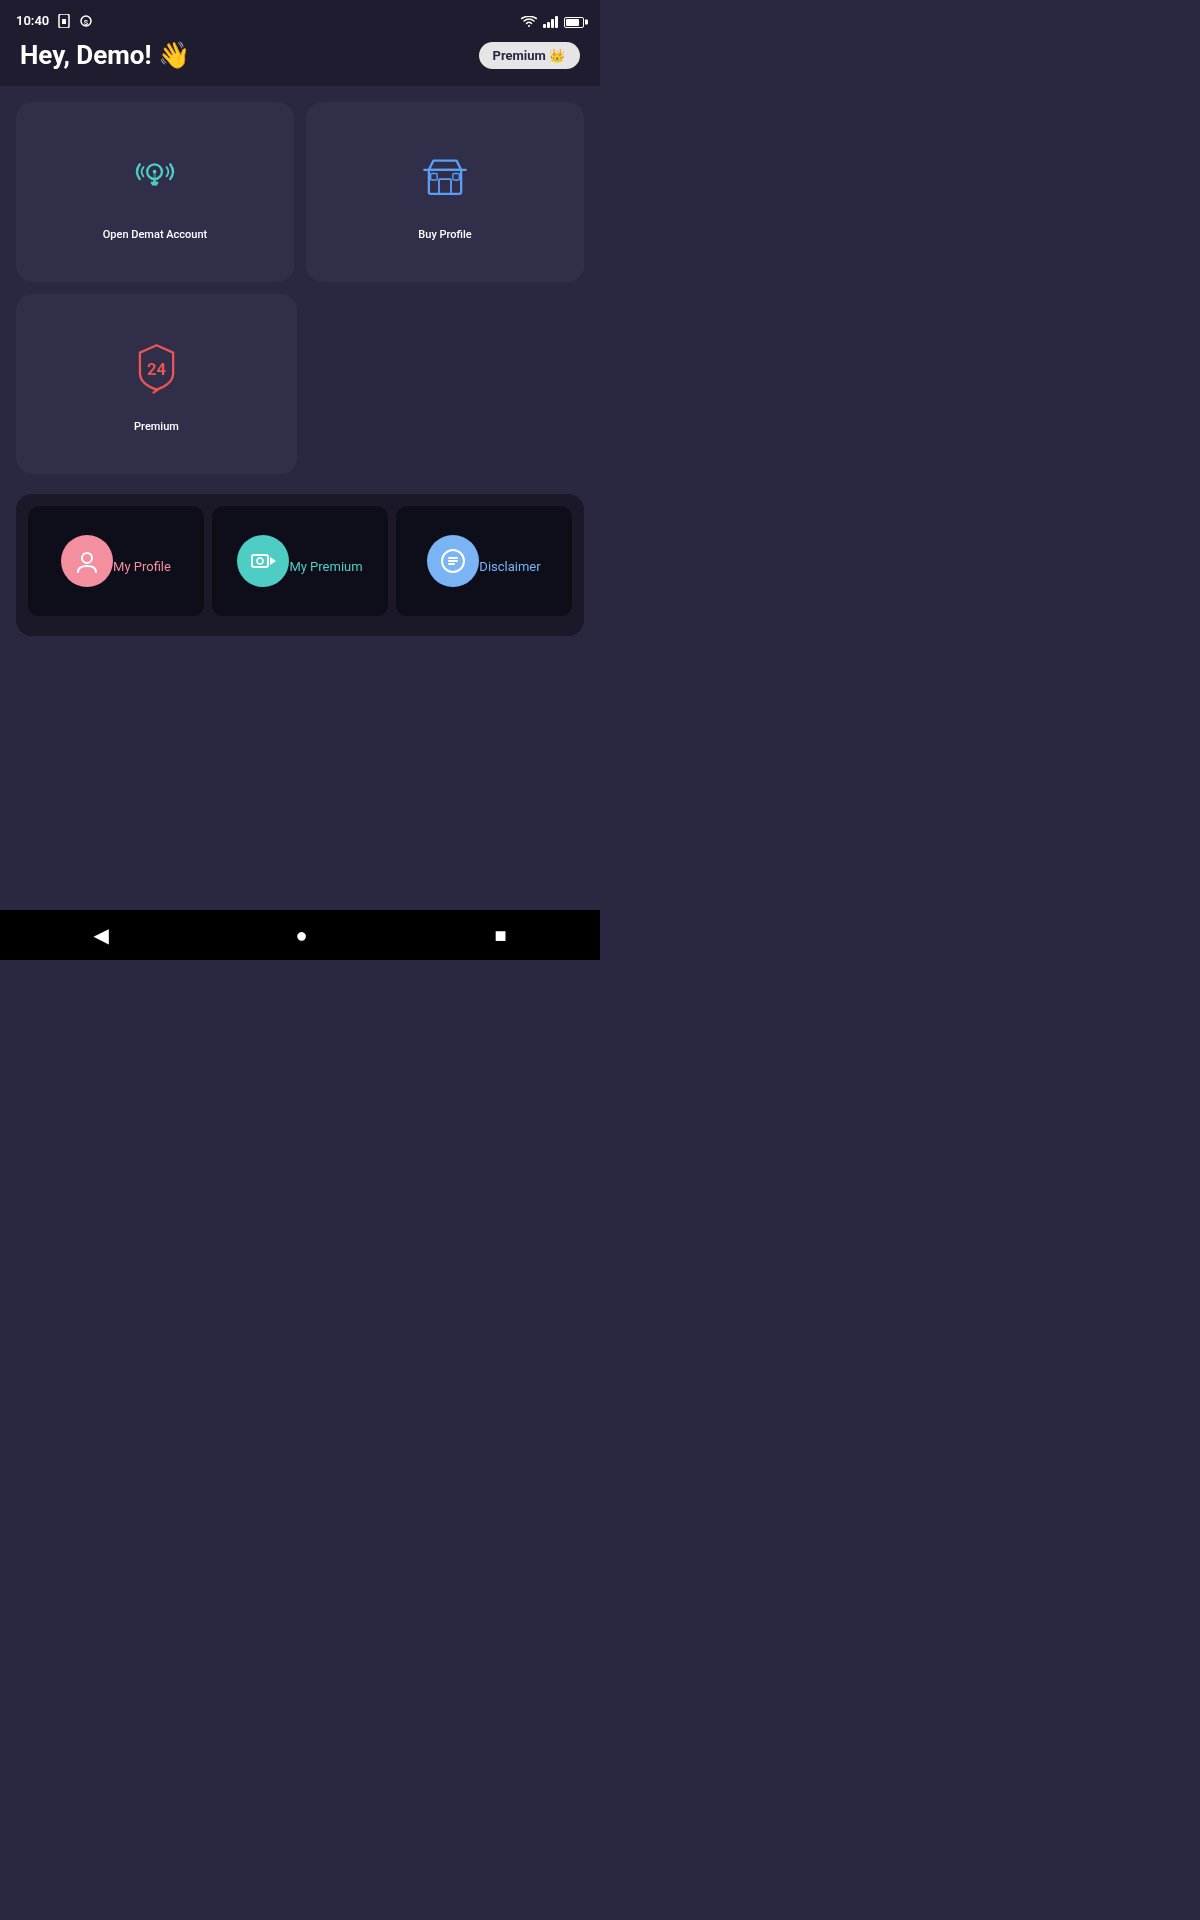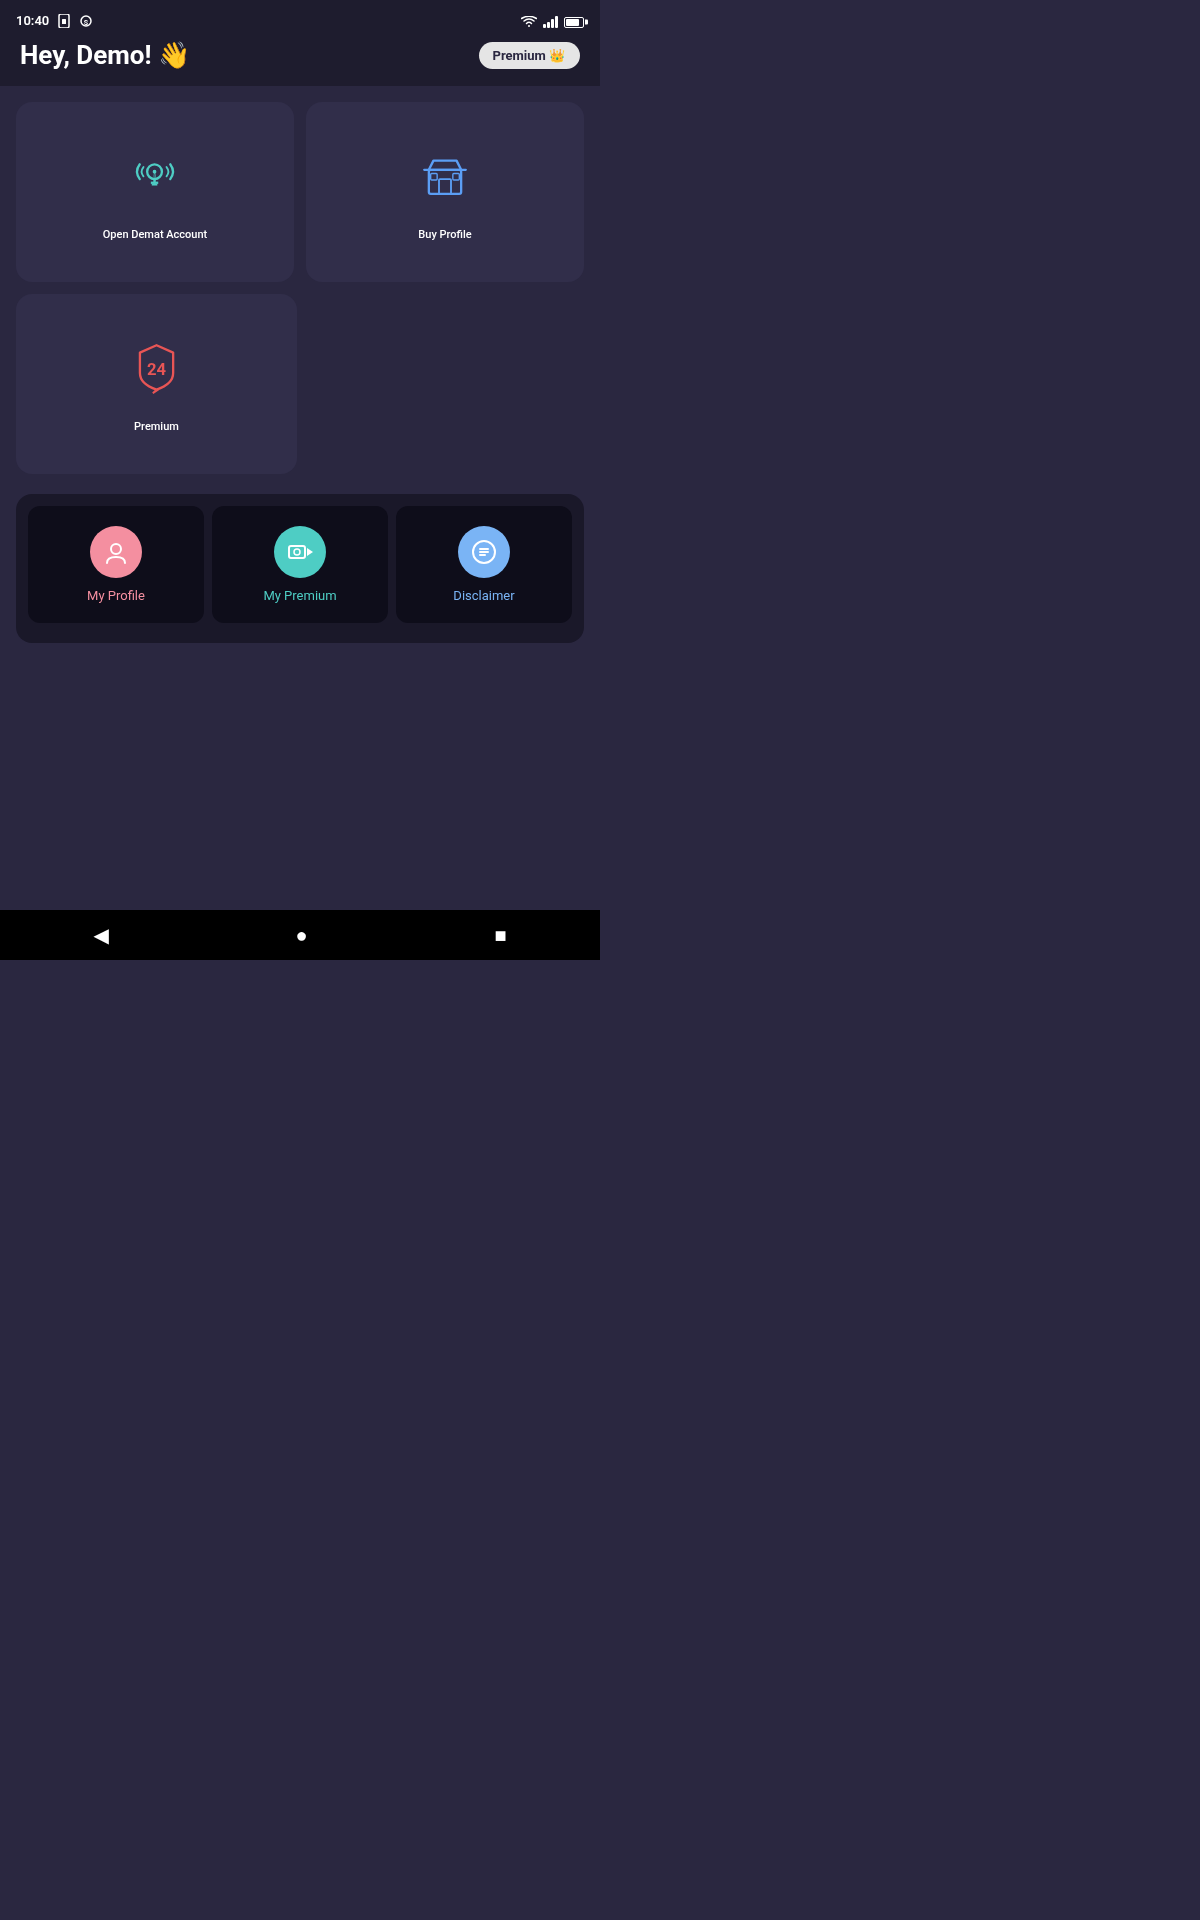--- a/index.html
+++ b/index.html
@@ -139,21 +139,21 @@
     .bottom-grid-row2 {
       display: grid;
       grid-template-columns: 1fr 1fr 1fr;
       gap: 8px;
     }
 
     .bottom-card {
       background-color: #0e0d1a;
       border-radius: 12px;
       display: flex;
-      flex-direction: column;
+      flex-direction: row;
       align-items: center;
       justify-content: center;
       padding: 20px 8px;
       cursor: pointer;
       min-height: 110px;
     }
 
     .bottom-card-label {
       margin-top: 10px;
       font-size: 13px;

